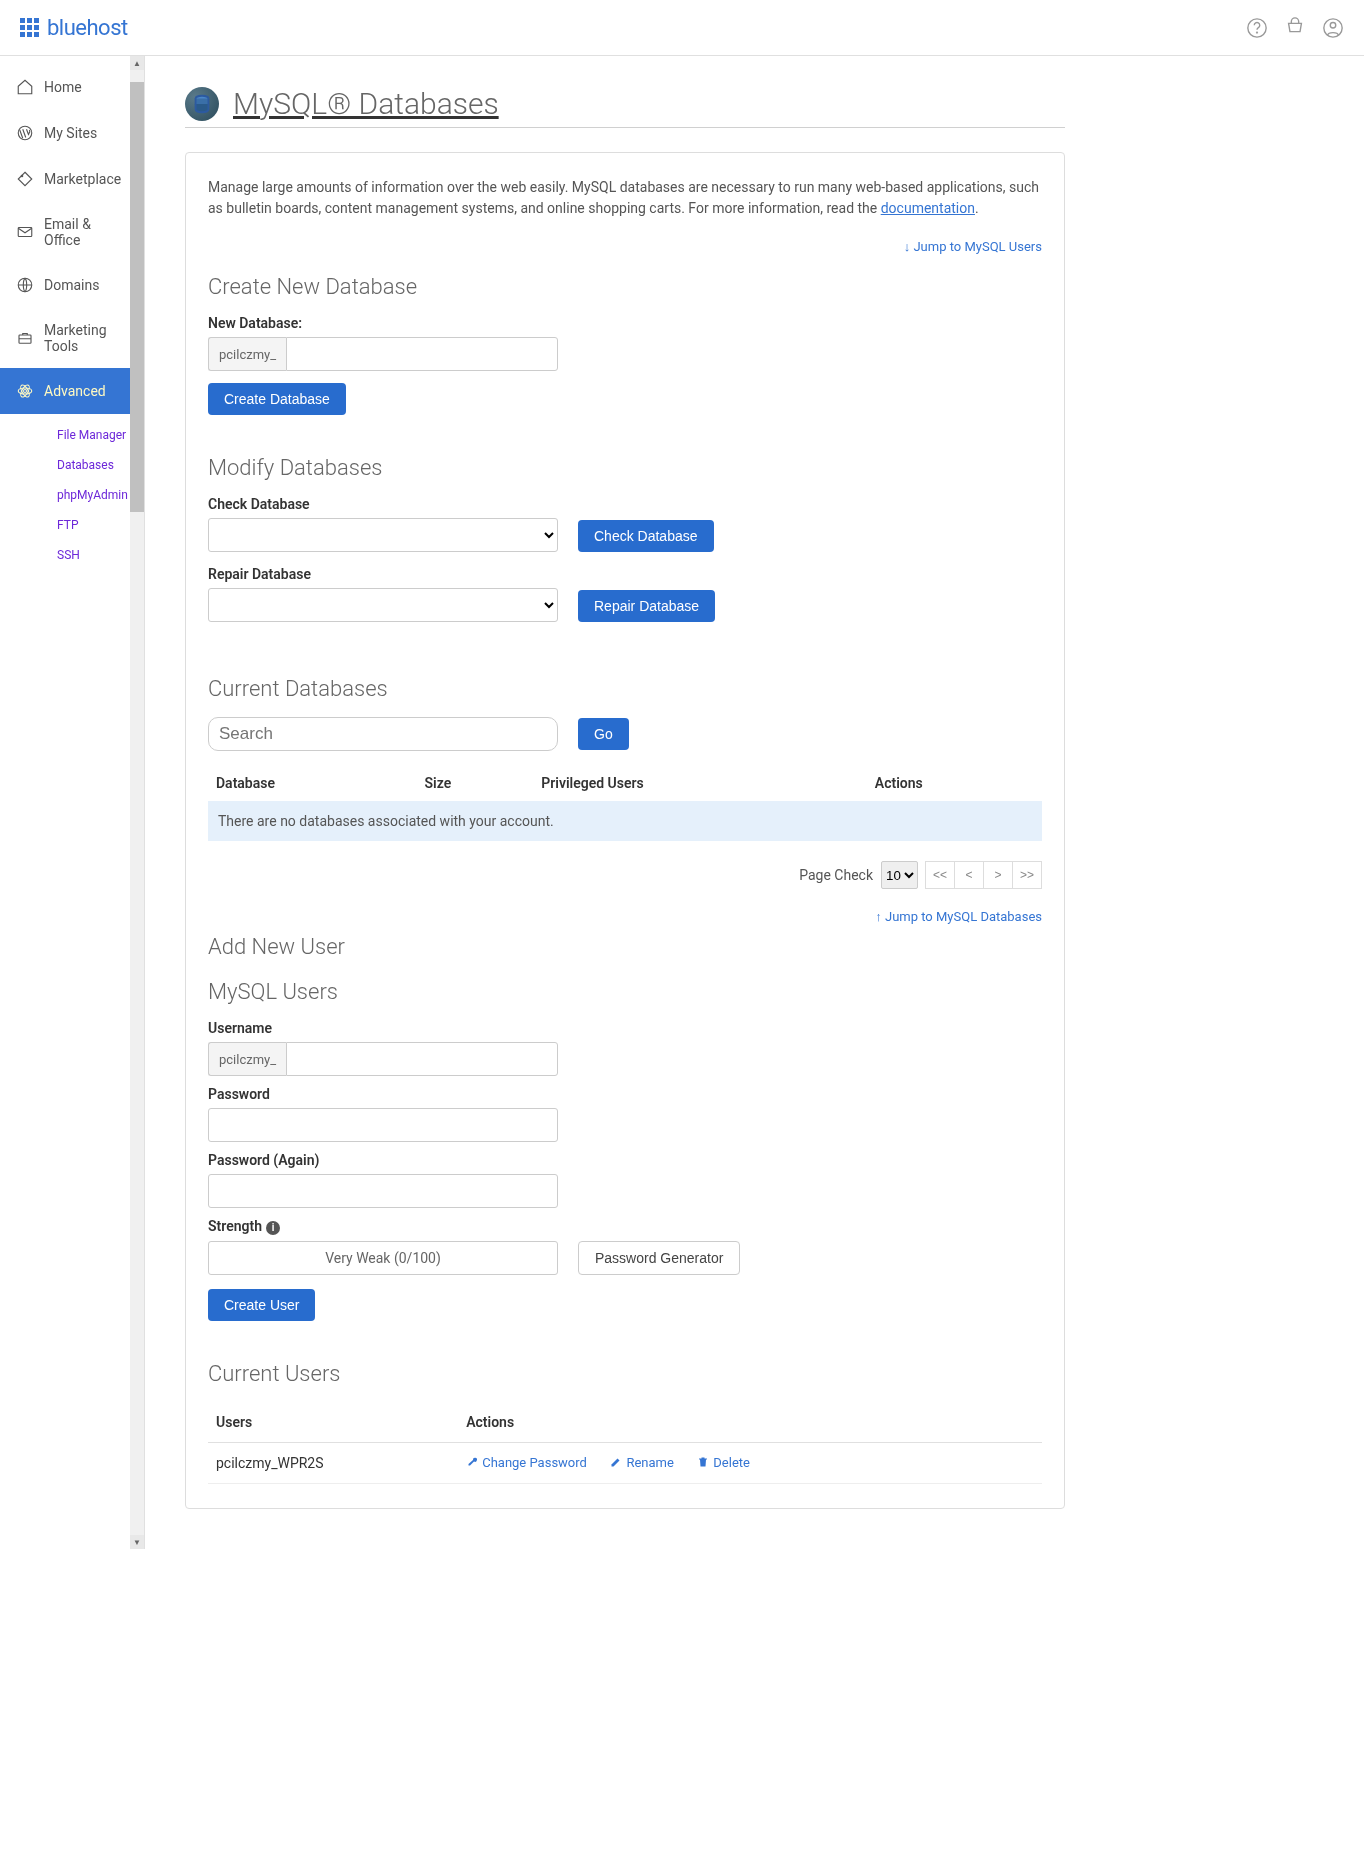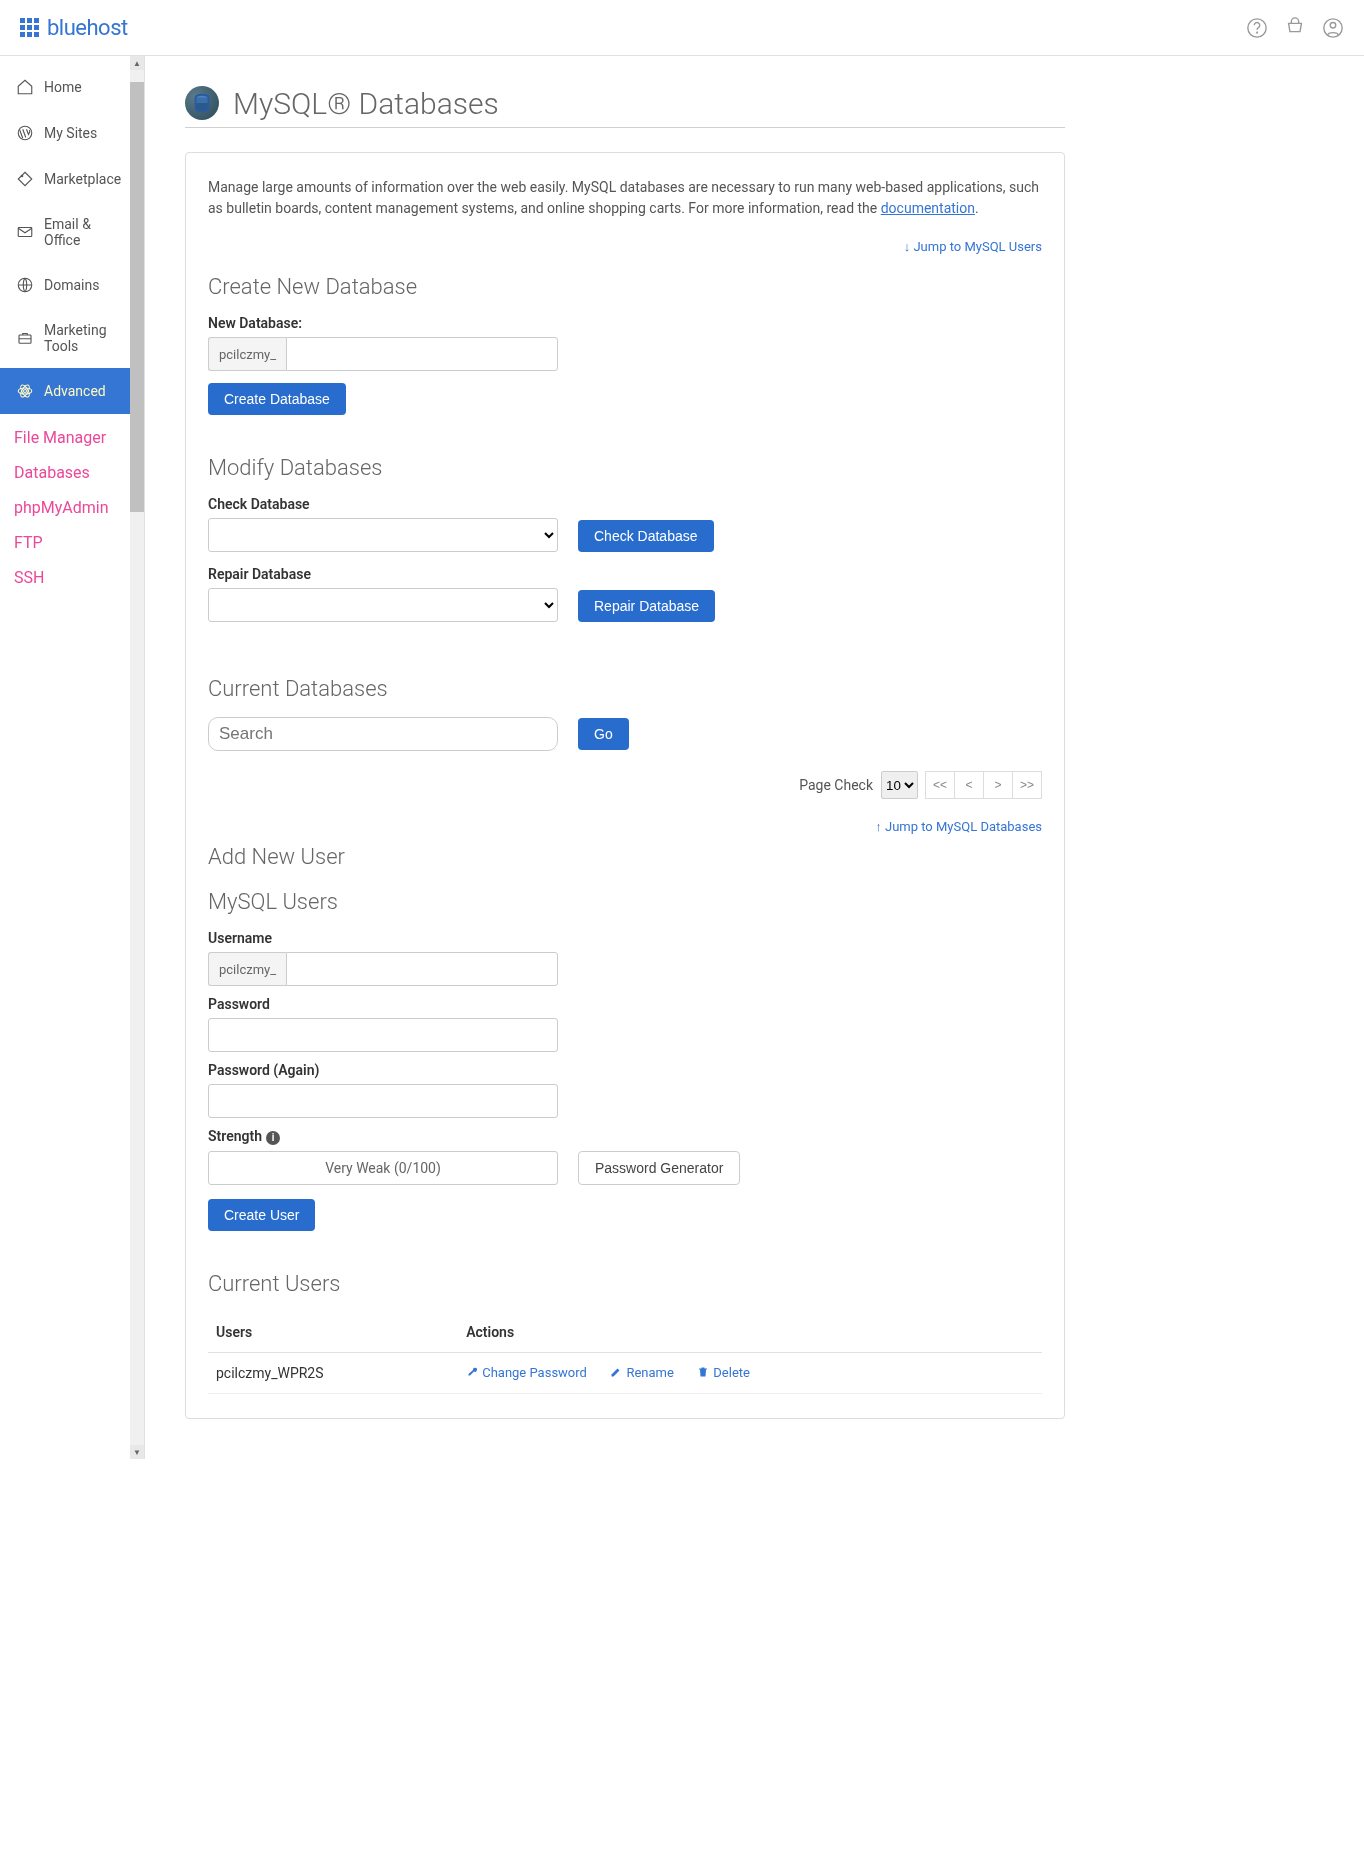--- a/index.html
+++ b/index.html
@@ -11,26 +11,26 @@
 .logo-text { color: #3575d3; font-size: 22px; font-weight: 400; letter-spacing: -0.5px; }
 .header-icons { display: flex; gap: 16px; align-items: center; }
 .header-icon { width: 22px; height: 22px; color: #999; cursor: pointer; }
 .layout { display: flex; }
 .sidebar { width: 145px; border-right: 1px solid #e0e0e0; padding-top: 8px; position: relative; }
 .sidebar::-webkit-scrollbar { width: 12px; }
 .nav-item { display: flex; align-items: center; gap: 10px; padding: 14px 16px; color: #555; cursor: pointer; font-size: 14px; }
 .nav-item.active { background: #3575d3; color: #fef9c3; }
 .nav-icon { width: 18px; height: 18px; flex-shrink: 0; }
 .sub-nav { padding: 6px 0 6px 14px; }
-.sub-nav-item { padding: 8px 0; font-size: 16px; color: #ec4899; cursor: pointer; }
+.sub-nav-item { padding: 8px 0; font-size: 12px; color: #6d28d9; cursor: pointer; margin-left: 43px; }
 .scrollbar-sim { position: absolute; right: 0; top: 0; width: 14px; height: 100%; background: #f0f0f0; }
 .scrollbar-thumb { background: #c0c0c0; width: 100%; height: 430px; margin-top: 12px; }
 .scrollbar-arrow { width: 14px; height: 14px; background: #e8e8e8; display: flex; align-items: center; justify-content: center; font-size: 8px; color: #666; }
 .main { flex: 1; padding: 30px 40px 40px 40px; max-width: 960px; }
-.page-header { display: flex; align-items: flex-start; gap: 14px; border-bottom: 1px solid #d0d0d0; padding-bottom: 6px; margin-bottom: 24px; }
+.page-header { display: flex; align-items: flex-end; gap: 14px; border-bottom: 1px solid #d0d0d0; padding-bottom: 6px; margin-bottom: 24px; text-decoration: underline; }
 .db-icon { width: 34px; height: 34px; border-radius: 50%; background: radial-gradient(circle at 30% 30%, #5a7a8a, #2a4a5a); display: flex; align-items: center; justify-content: center; }
 .page-title { font-size: 30px; font-weight: 300; color: #666; }
 .panel { border: 1px solid #ddd; border-radius: 4px; padding: 24px 22px; }
 .intro { color: #555; font-size: 14px; line-height: 1.5; }
 .intro a { color: #3575d3; text-decoration: underline; }
 .jump-links { text-align: right; margin-top: 20px; font-size: 13px; }
 .jump-links a { color: #3575d3; text-decoration: none; }
 .section-title { font-size: 22px; font-weight: 300; color: #666; margin-top: 20px; margin-bottom: 16px; }
 .field-label { font-weight: 600; font-size: 14px; color: #333; margin-bottom: 6px; display: block; }
 .input-group { display: flex; width: 350px; margin-bottom: 12px; }
@@ -204,20 +204,35 @@
           <select class="select"></select>
         </div>
         <button class="btn btn-primary">Repair Database</button>
       </div>
 
       <h2 class="section-title" style="margin-top:54px">Current Databases</h2>
       <div class="row" style="align-items:center">
         <input type="text" class="search-input" placeholder="Search" style="">
         <button class="btn btn-primary">Go</button>
       </div>
+      <table class="table">
+        <thead>
+          <tr>
+            <th style="width:25%">Database</th>
+            <th style="width:14%">Size</th>
+            <th style="width:40%">Privileged Users</th>
+            <th>Actions</th>
+          </tr>
+        </thead>
+        <tbody>
+          <tr class="empty-row">
+              <td colspan="4">There are no databases associated with your account.</td>
+            </tr>
+        </tbody>
+      </table>
       <div class="pagination-row">
         <span>Page Check</span>
         <select class="page-size-select"><option>10</option></select>
         <div class="pager-btns">
           <button>&lt;&lt;</button>
           <button>&lt;</button>
           <button>&gt;</button>
           <button>&gt;&gt;</button>
         </div>
       </div>

